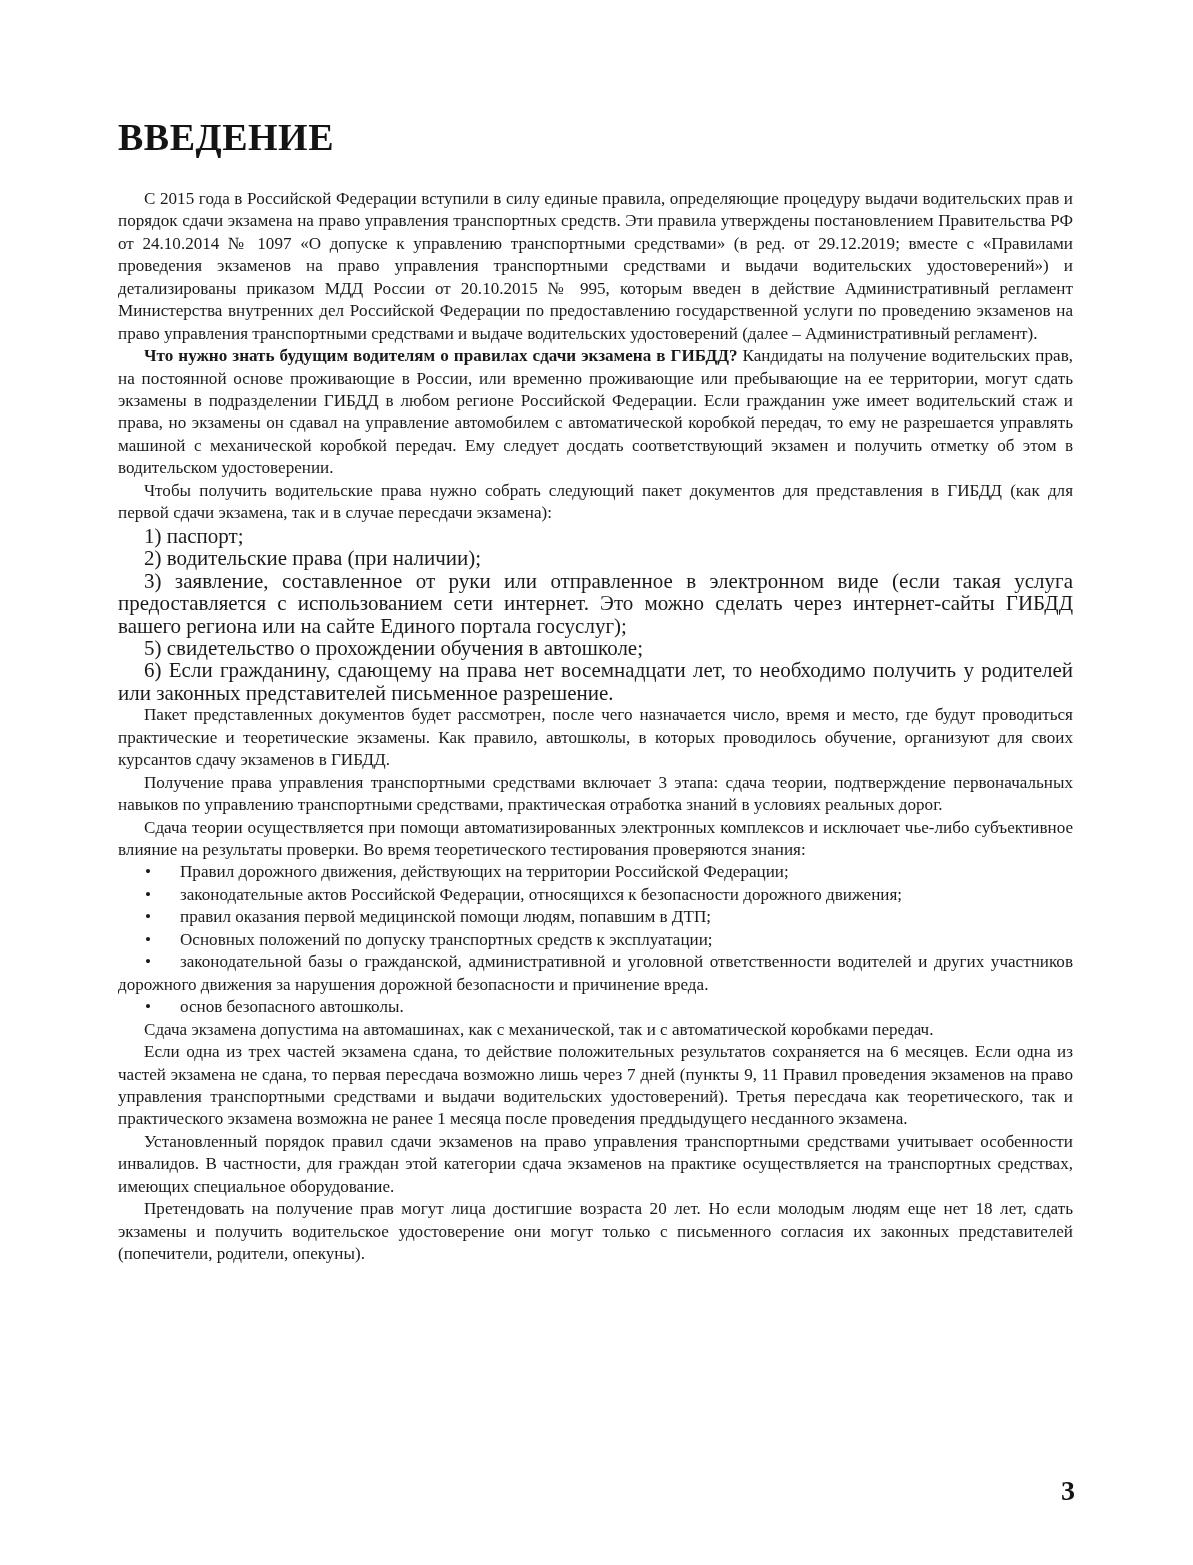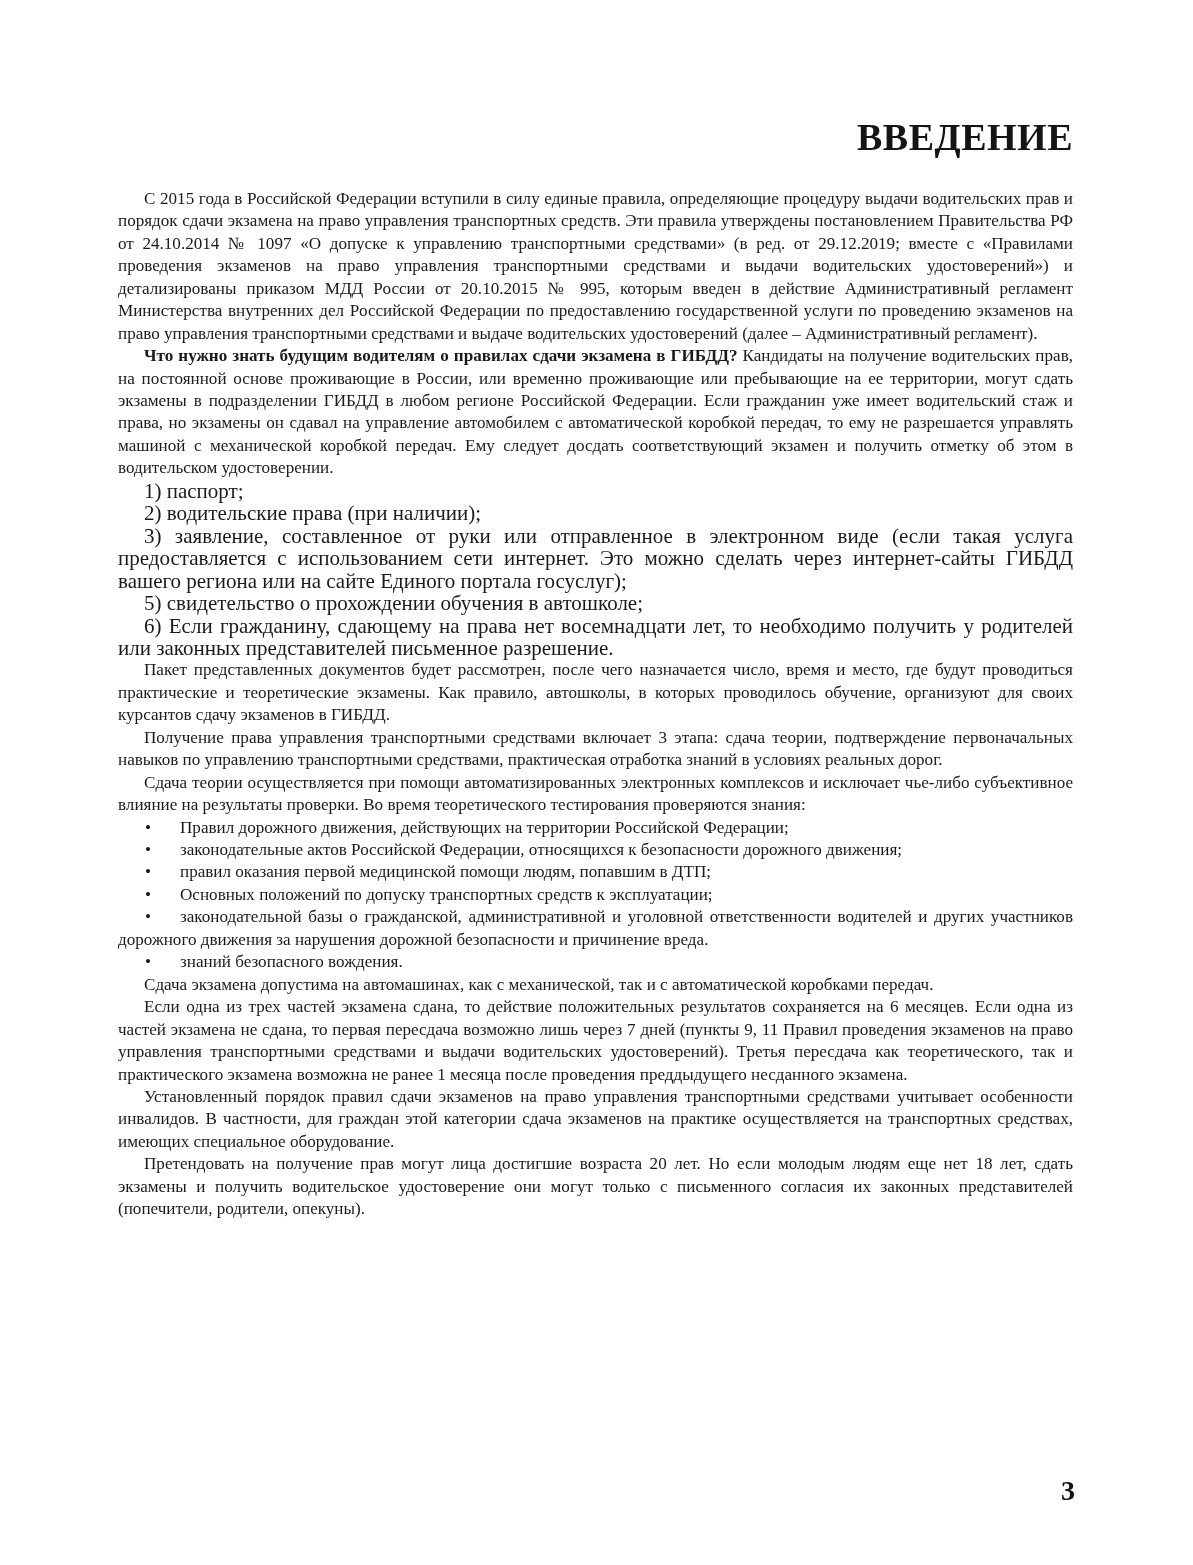--- a/index.html
+++ b/index.html
@@ -22,21 +22,21 @@
   }
   .content {
     position: absolute;
     left: 118px;
     top: 118px;
     width: 955px;
   }
   .doc-title {
     font-size: 38px;
     font-weight: bold;
-    text-align: right;
+    text-align: left;
     letter-spacing: 0.5px;
     margin: 0 0 30px 0;
     line-height: 1.05;
     color: #141414;
   }
   .para {
     font-size: 17.1px;
     line-height: 22.45px;
     text-align: justify;
     text-justify: inter-word;
@@ -96,20 +96,21 @@
 
 <div class="page">
   <div class="content">
 
     <h1 class="doc-title">ВВЕДЕНИЕ</h1>
 
     <p class="para">С 2015 года в Российской Федерации вступили в силу единые правила, определяющие процедуру выдачи водительских прав и порядок сдачи экзамена на право управления транспортных средств. Эти правила утверждены постановлением Правительства РФ от 24.10.2014 № 1097 «О допуске к управлению транспортными средствами» (в ред. от 29.12.2019; вместе с «Правилами проведения экзаменов на право управления транспортными средствами и выдачи водительских удостоверений») и детализированы приказом МДД России от 20.10.2015 № 995, которым введен в действие Административный регламент Министерства внутренних дел Российской Федерации по предоставлению государственной услуги по проведению экзаменов на право управления транспортными средствами и выдаче водительских удостоверений (далее – Административный регламент).</p>
 
     <p class="para"><span class="lead">Что нужно знать будущим водителям о правилах сдачи экзамена в ГИБДД?</span><span> Кандидаты на получение водительских прав, на постоянной основе проживающие в России, или временно проживающие или пребывающие на ее территории, могут сдать экзамены в подразделении ГИБДД в любом регионе Российской Федерации. Если гражданин уже имеет водительский стаж и права, но экзамены он сдавал на управление автомобилем с автоматической коробкой передач, то ему не разрешается управлять машиной с механической коробкой передач. Ему следует досдать соответствующий экзамен и получить отметку об этом в водительском удостоверении.</span></p>
 
+    <p class="para">Чтобы получить водительские права нужно собрать следующий пакет документов для представления в ГИБДД (как для первой сдачи экзамена, так и в случае пересдачи экзамена):</p>
 
     <p class="num-item">1) паспорт;</p>
     <p class="num-item">2) водительские права (при наличии);</p>
     <p class="num-item">3) заявление, составленное от руки или отправленное в электронном виде (если такая услуга предоставляется с использованием сети интернет. Это можно сделать через интернет-сайты ГИБДД вашего региона или на сайте Единого портала госуслуг);</p>
     <p class="num-item">5) свидетельство о прохождении обучения в автошколе;</p>
     <p class="num-item">6) Если гражданину, сдающему на права нет восемнадцати лет, то необходимо получить у родителей или законных представителей письменное разрешение.</p>
 
     <p class="para">Пакет представленных документов будет рассмотрен, после чего назначается число, время и место, где будут проводиться практические и теоретические экзамены. Как правило, автошколы, в которых проводилось обучение, организуют для своих курсантов сдачу экзаменов в ГИБДД.</p>
 
     <p class="para">Получение права управления транспортными средствами включает 3 этапа: сдача теории, подтверждение первоначальных навыков по управлению транспортными средствами, практическая отработка знаний в условиях реальных дорог.</p>
@@ -132,21 +133,21 @@
       <li class="bullet-item">
           <span class="bdot">•</span>
           <span class="btext">Основных положений по допуску транспортных средств к эксплуатации;</span>
         </li>
       <li class="bullet-item">
           <span class="bdot">•</span>
           <span class="btext">законодательной базы о гражданской, административной и уголовной ответственности водителей и других участников дорожного движения за нарушения дорожной безопасности и причинение вреда.</span>
         </li>
       <li class="bullet-item">
           <span class="bdot">•</span>
-          <span class="btext">знаний безопасного вождения.</span>
+          <span class="btext">основ безопасного автошколы.</span>
         </li>
     </ul>
 
     <p class="para">Сдача экзамена допустима на автомашинах, как с механической, так и с автоматической коробками передач.</p>
 
     <p class="para">Если одна из трех частей экзамена сдана, то действие положительных результатов сохраняется на 6 месяцев. Если одна из частей экзамена не сдана, то первая пересдача возможно лишь через 7 дней (пункты 9, 11 Правил проведения экзаменов на право управления транспортными средствами и выдачи водительских удостоверений). Третья пересдача как теоретического, так и практического экзамена возможна не ранее 1 месяца после проведения преддыдущего несданного экзамена.</p>
 
     <p class="para">Установленный порядок правил сдачи экзаменов на право управления транспортными средствами учитывает особенности инвалидов. В частности, для граждан этой категории сдача экзаменов на практике осуществляется на транспортных средствах, имеющих специальное оборудование.</p>
 
     <p class="para">Претендовать на получение прав могут лица достигшие возраста 20 лет. Но если молодым людям еще нет 18 лет, сдать экзамены и получить водительское удостоверение они могут только с письменного согласия их законных представителей (попечители, родители, опекуны).</p>

